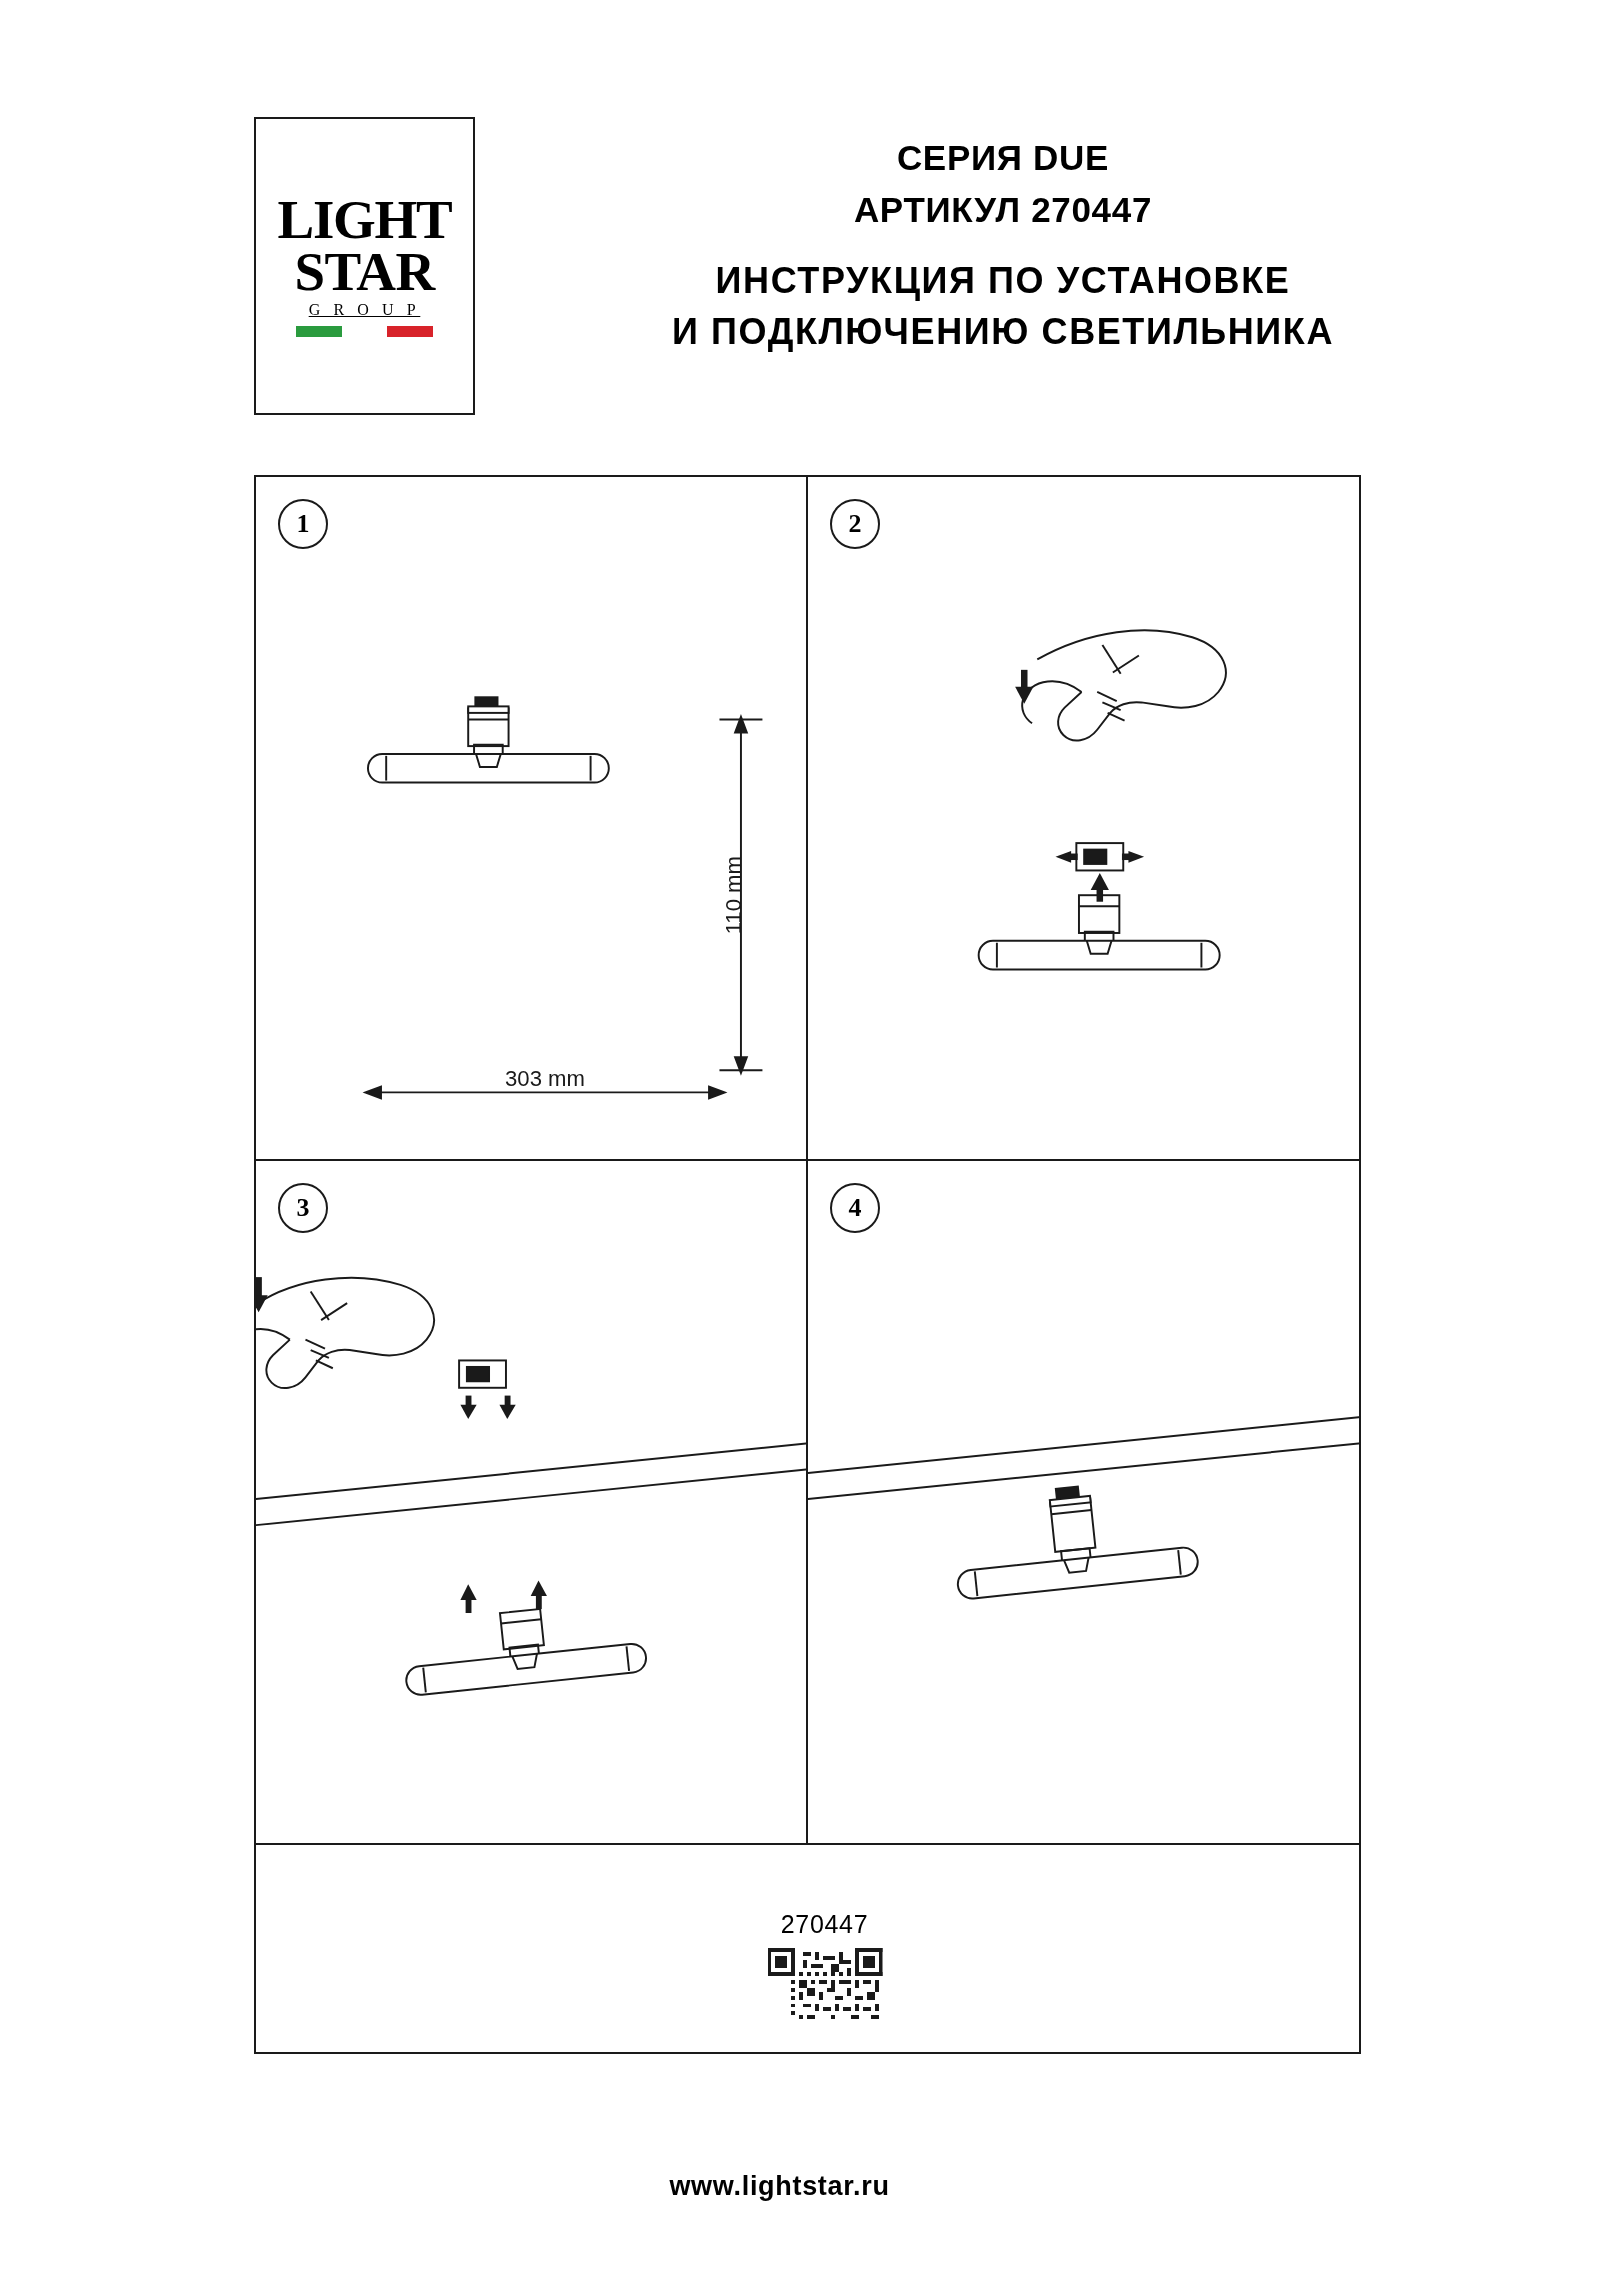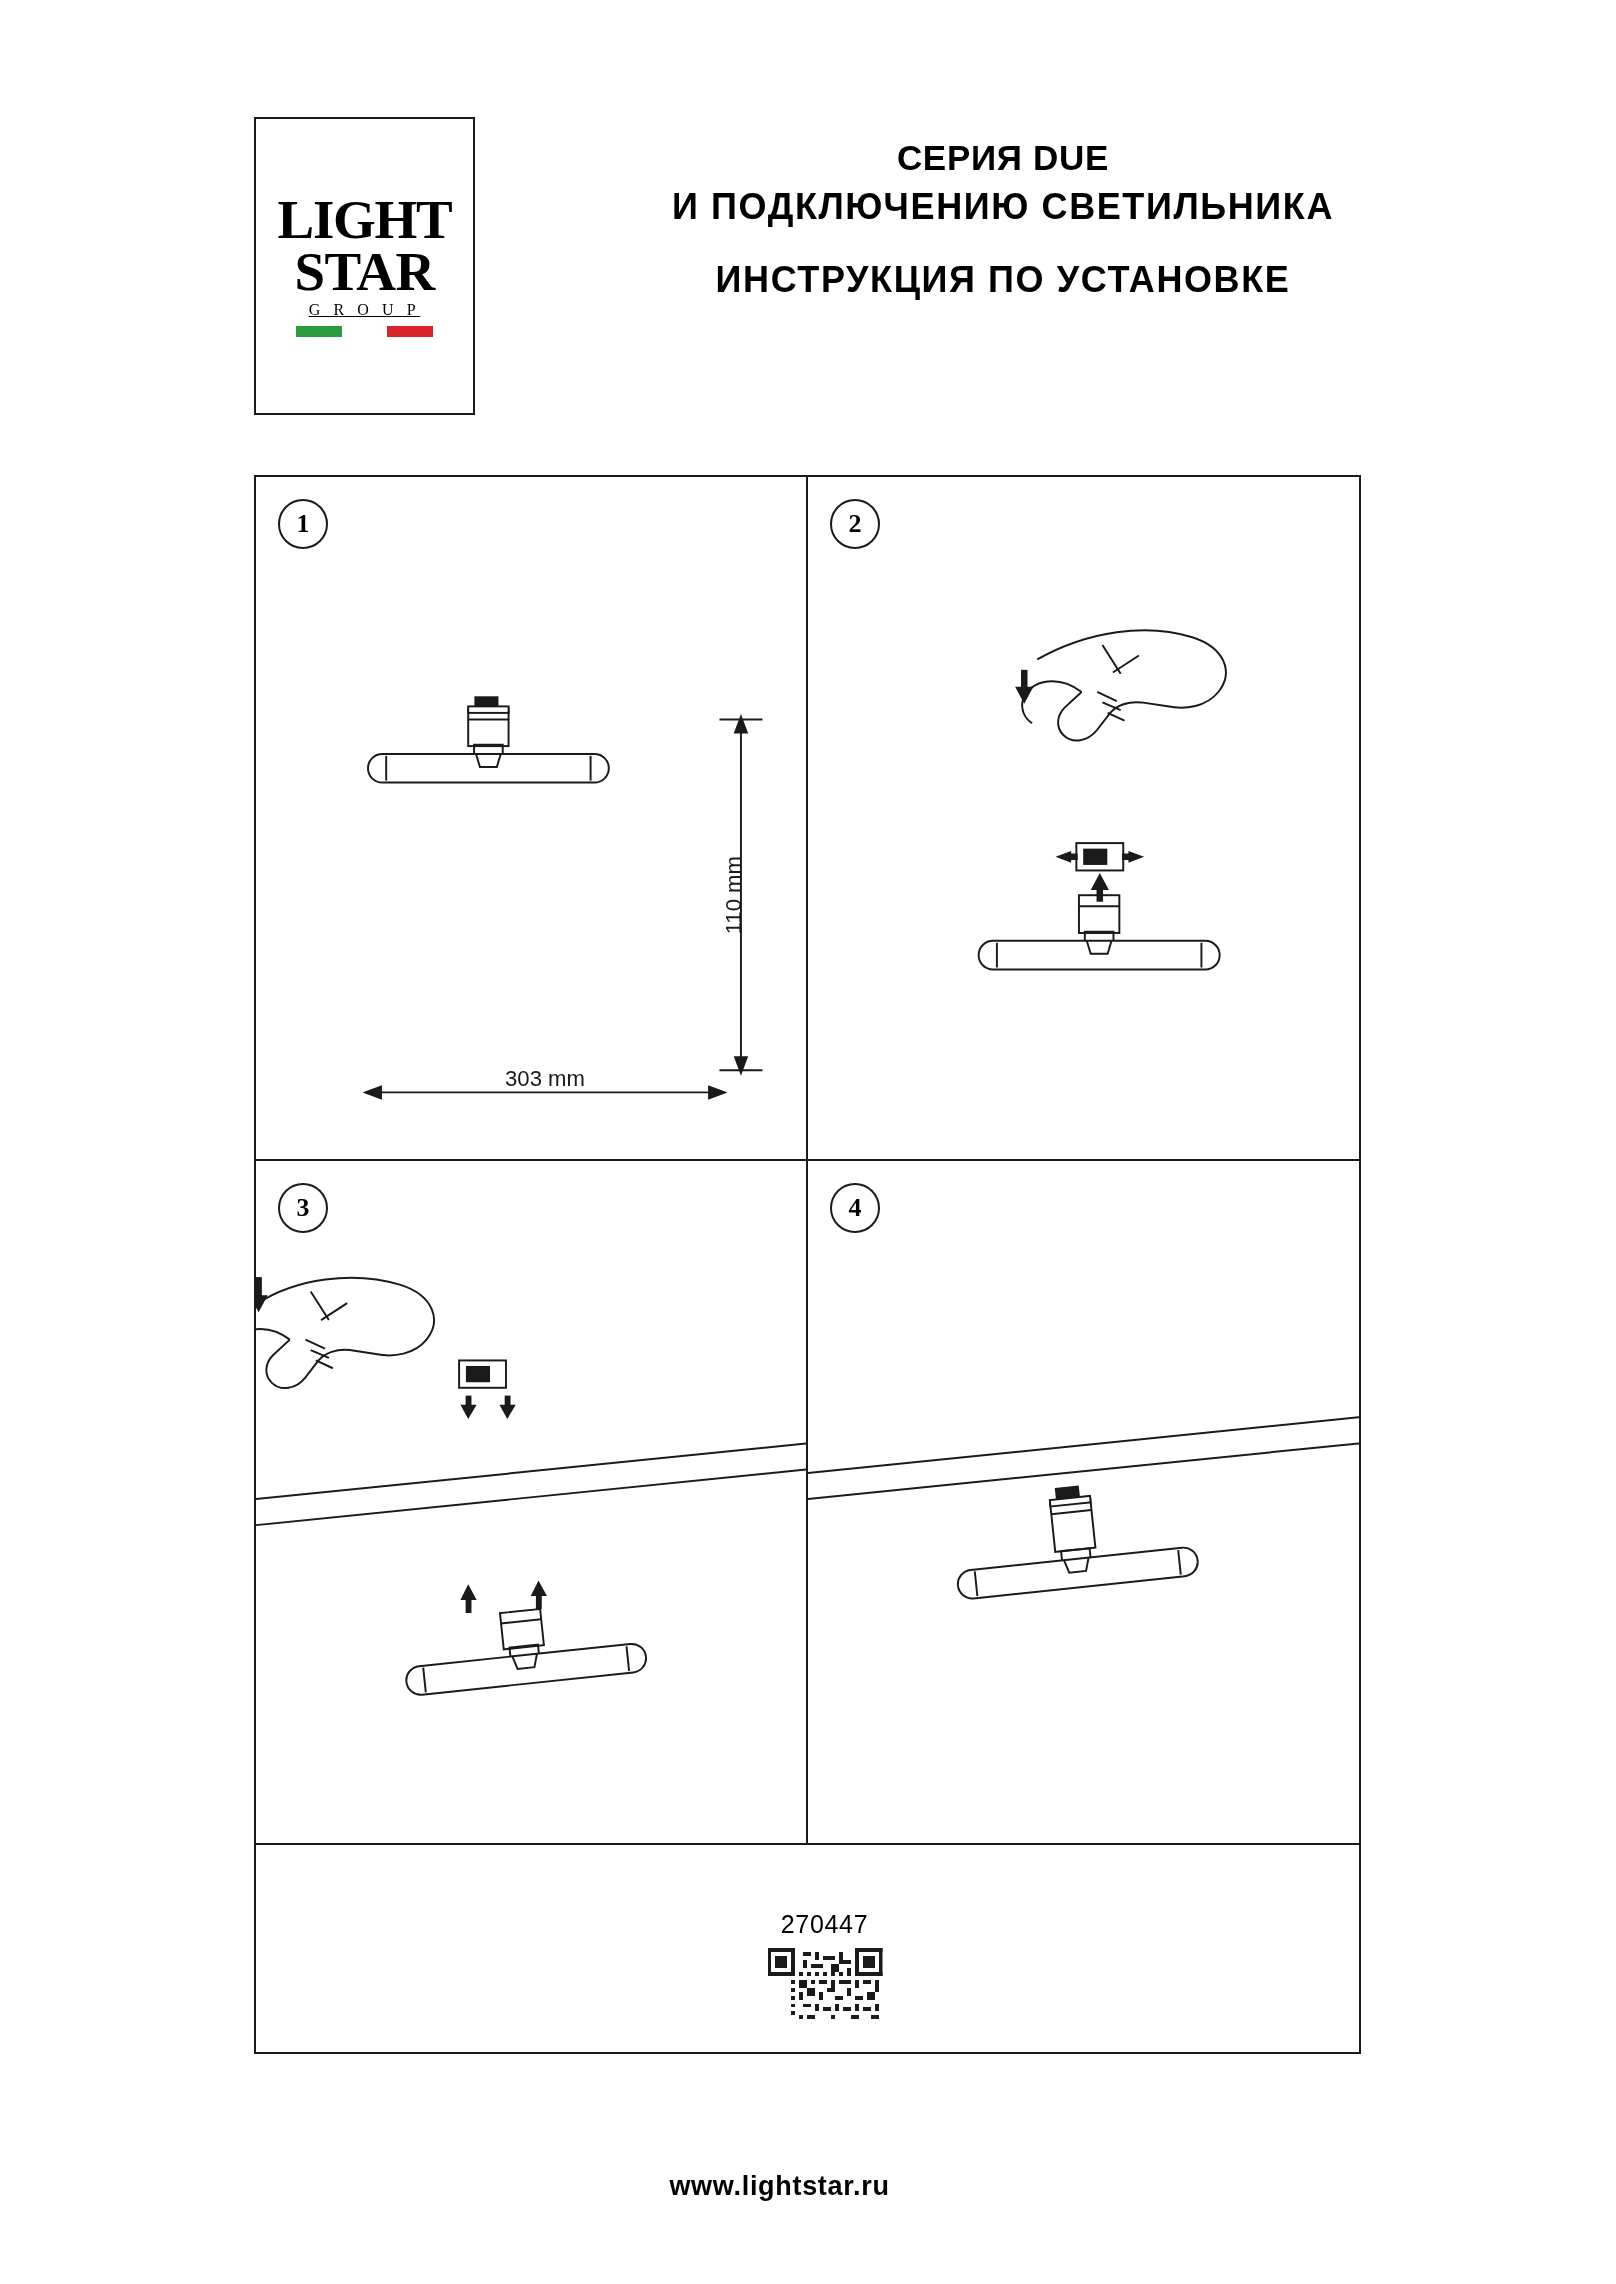--- a/index.html
+++ b/index.html
@@ -187,22 +187,23 @@
       <div class="flag">
         <span style="background:#2a9b3e"></span>
         <span style="background:#ffffff"></span>
         <span style="background:#d8232a"></span>
       </div>
     </div>
   </div>
 
   <div class="header-text">
     <div class="h-series">СЕРИЯ DUE</div>
+    <div class="h-article">АРТИКУЛ 270447</div>
+    <div class="h-title">ИНСТРУКЦИЯ ПО УСТАНОВКЕ</div>
     <div class="h-title" style="margin-top:3.9px">И ПОДКЛЮЧЕНИЮ СВЕТИЛЬНИКА</div>
-    <div class="h-title">ИНСТРУКЦИЯ ПО УСТАНОВКЕ</div>
   </div>
 
 </div>
 
 <div class="panel-grid">
 
   <div class="cell cell-1">
     <div class="step-badge">1</div>
 
     <svg class="art-svg" width="552" height="684" viewBox="0 0 848 1050">

